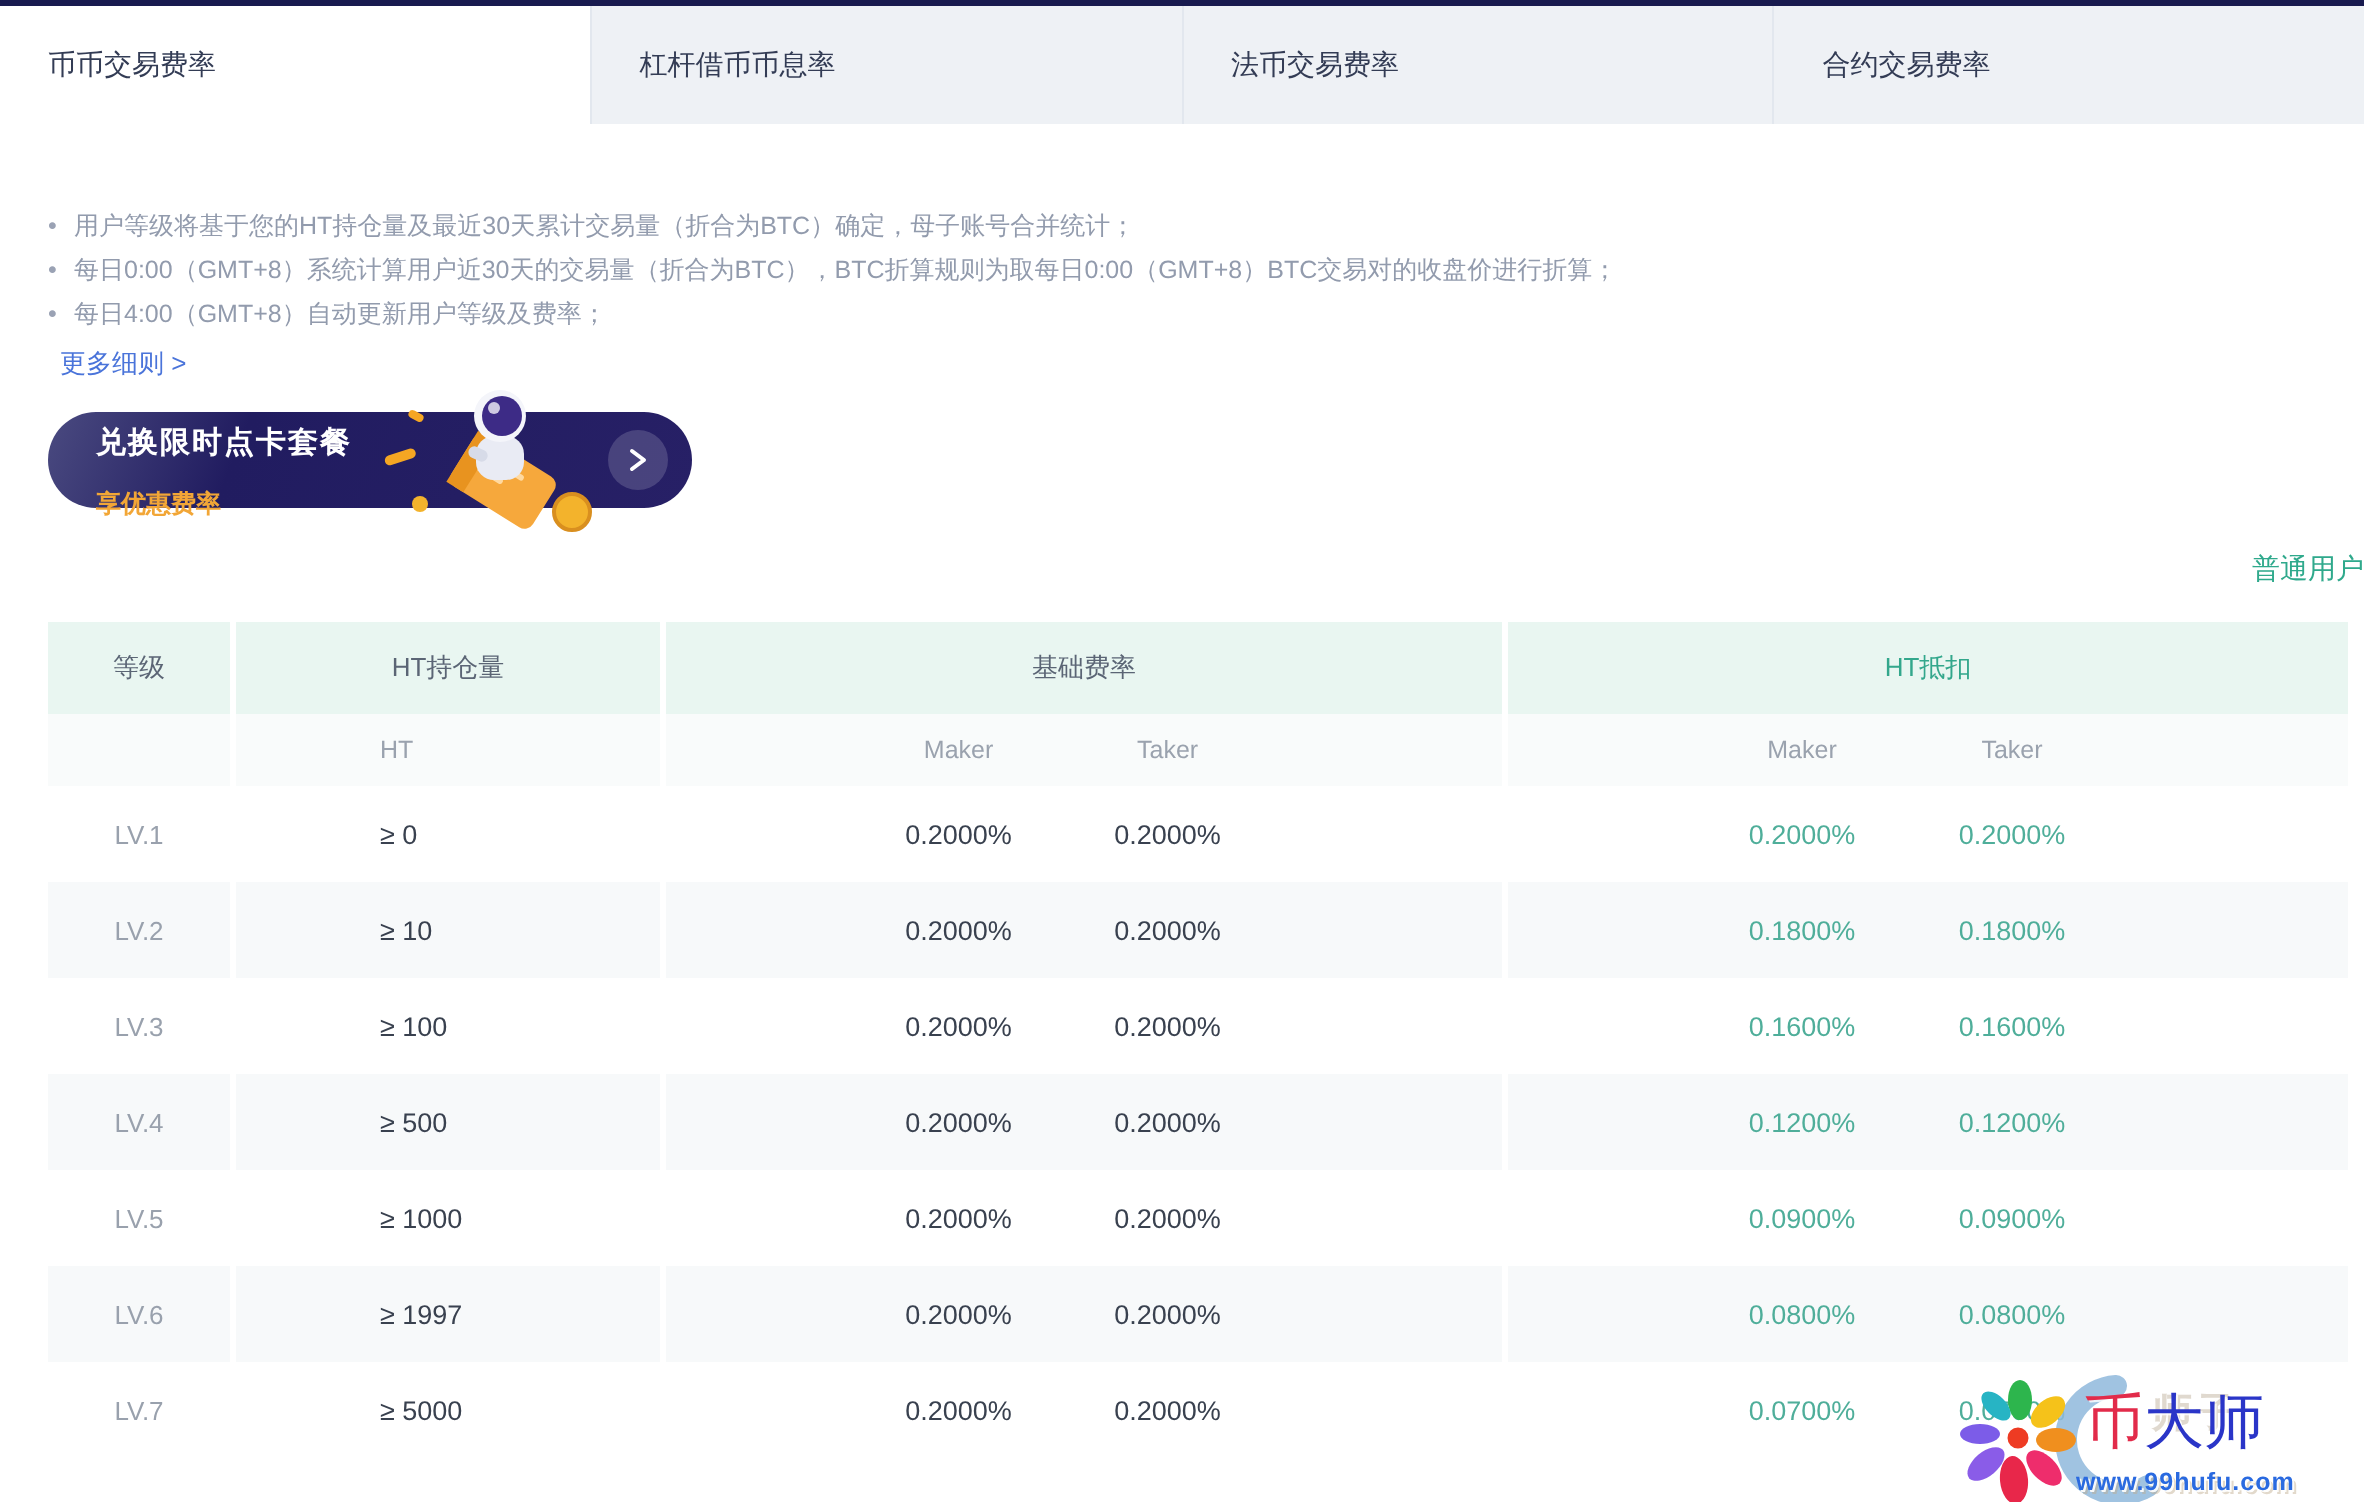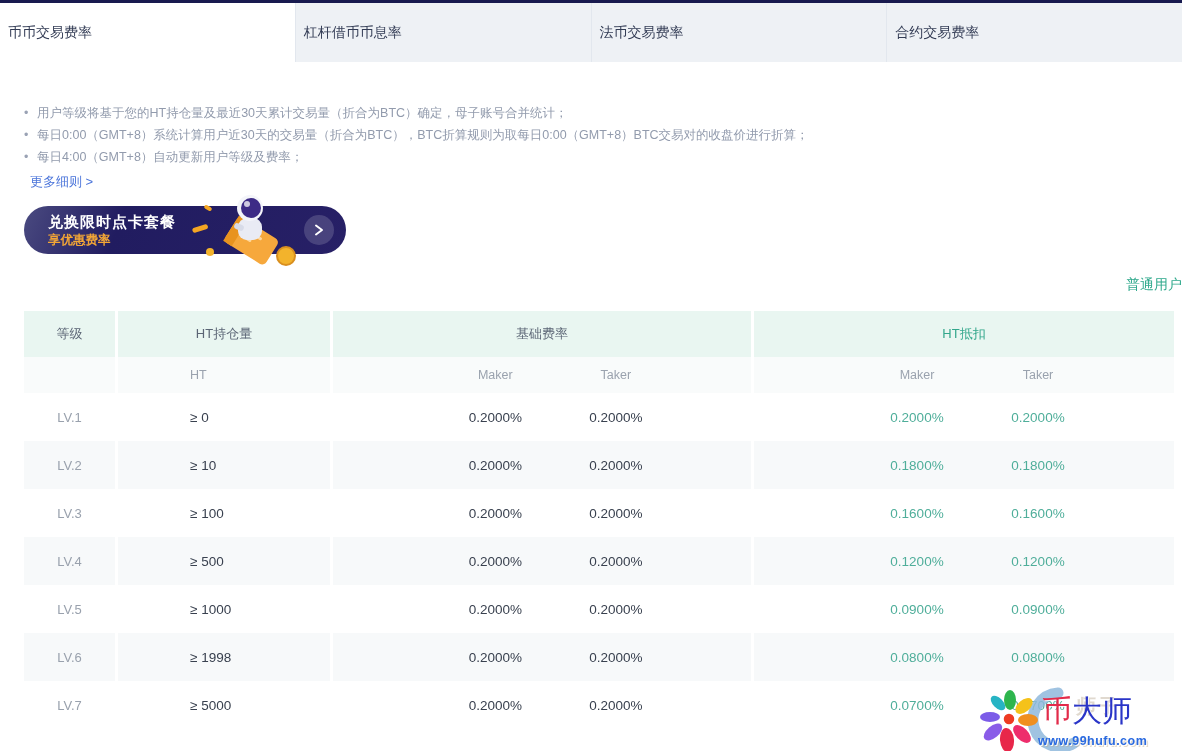--- a/index.html
+++ b/index.html
@@ -7,21 +7,21 @@
     width:1182px;height:751px;overflow:hidden;position:relative;
     background:#ffffff;
     font-family:"Liberation Sans","DejaVu Sans",sans-serif;
     -webkit-font-smoothing:antialiased;
   }
   
   .tabbar{
     display:flex;height:59px;border-top:3px solid #181a4f;background:#ffffff;
   }
   .tab{
-    flex:1;display:flex;align-items:center;padding-left:8px;
+    flex:1;display:flex;align-items:center;padding-left:24px;
     background:#eef1f5;border-left:1px solid #e2e7ee;
     font-size:14px;color:#333c55;white-space:nowrap;cursor:pointer;
   }
   .tab.active{background:#ffffff;border-left:none;}
   
   .notes{list-style:none;margin:40px 0 0 24px;padding:0;}
   .notes li{
     position:relative;padding-left:13px;line-height:22px;
     font-size:12.5px;color:#929bad;
   }
@@ -32,21 +32,21 @@
     text-decoration:none;cursor:pointer;
   }
   
   .banner{
     position:relative;margin:15px 0 0 24px;width:322px;height:48px;
     border-radius:24px;cursor:pointer;
     background:linear-gradient(112deg,#4a4a80 0%,#211c60 30%,#272066 100%);
   }
   .banner-text{position:absolute;left:24px;top:6px;}
   .banner-title{font-size:15px;font-weight:bold;color:#ffffff;letter-spacing:1px;line-height:19px;}
-  .banner-sub{font-size:12.5px;font-weight:bold;color:#f2a636;line-height:17px;margin-top:1px;}
+  .banner-sub{font-size:12.5px;font-weight:bold;color:#f2a636;line-height:17px;margin-top:13px;}
   .astro{position:absolute;right:44px;top:-14px;overflow:visible;pointer-events:none;}
   .arrow-btn{
     position:absolute;right:12px;top:9px;width:30px;height:30px;border-radius:50%;
     background:rgba(255,255,255,0.16);display:flex;align-items:center;justify-content:center;
     cursor:pointer;
   }
   
   .section-label{margin:22px 0 0 24px;font-size:14px;color:#2fa98c;text-align:right;}
   
   .fee-table{margin:17px 8px 0 24px;}
@@ -59,21 +59,21 @@
   .t-ghead > .teal-h{color:#33a78c;}
   .t-shead{height:36px;}
   .t-shead > div{background:#f9fbfb;font-size:12.5px;color:#9aa2ae;}
   .t-data{height:48px;}
   .t-data > div{background:#ffffff;}
   .t-data.alt > div{background:#f7f9fa;}
   .lv{display:flex;align-items:center;justify-content:center;font-size:13px;color:#99a1ad;}
   .holding{display:flex;align-items:center;padding-left:72px;}
   .t-shead .holding{font-size:12.5px;color:#9aa2ae;}
   .t-data .holding{font-size:13.5px;color:#39414f;}
-  .pair{display:grid;grid-template-columns:22.5% 25% 25% 1fr;align-items:center;gap:16px;}
+  .pair{display:grid;grid-template-columns:22.5% 25% 25% 1fr;align-items:center;}
   .pair > span:nth-of-type(1){grid-column:2;text-align:center;}
   .pair > span:nth-of-type(2){grid-column:3;text-align:center;}
   .t-data .pair .val{font-size:13.5px;color:#39414f;}
   .t-data .pair .tval{font-size:13.5px;color:#4fae9a;}
   
   .watermark{position:absolute;right:2px;bottom:0;width:200px;height:64px;pointer-events:none;}
   .wm-svg{position:absolute;left:0;top:0;overflow:visible;}
   .wm-ghost{
     position:absolute;left:96px;top:6px;font-size:20px;font-weight:bold;
     color:rgba(198,186,168,0.55);letter-spacing:2px;white-space:nowrap;
@@ -235,21 +235,21 @@
       <span class="val">0.2000%</span>
     </div>
     <div class="pair">
       <span class="tval">0.0900%</span>
       <span class="tval">0.0900%</span>
     </div>
   </div>
 
   <div class="t-row t-data alt">
     <div class="lv">LV.6</div>
-    <div class="holding">≥ 1998</div>
+    <div class="holding">≥ 1997</div>
     <div class="pair">
       <span class="val">0.2000%</span>
       <span class="val">0.2000%</span>
     </div>
     <div class="pair">
       <span class="tval">0.0800%</span>
       <span class="tval">0.0800%</span>
     </div>
   </div>
 

